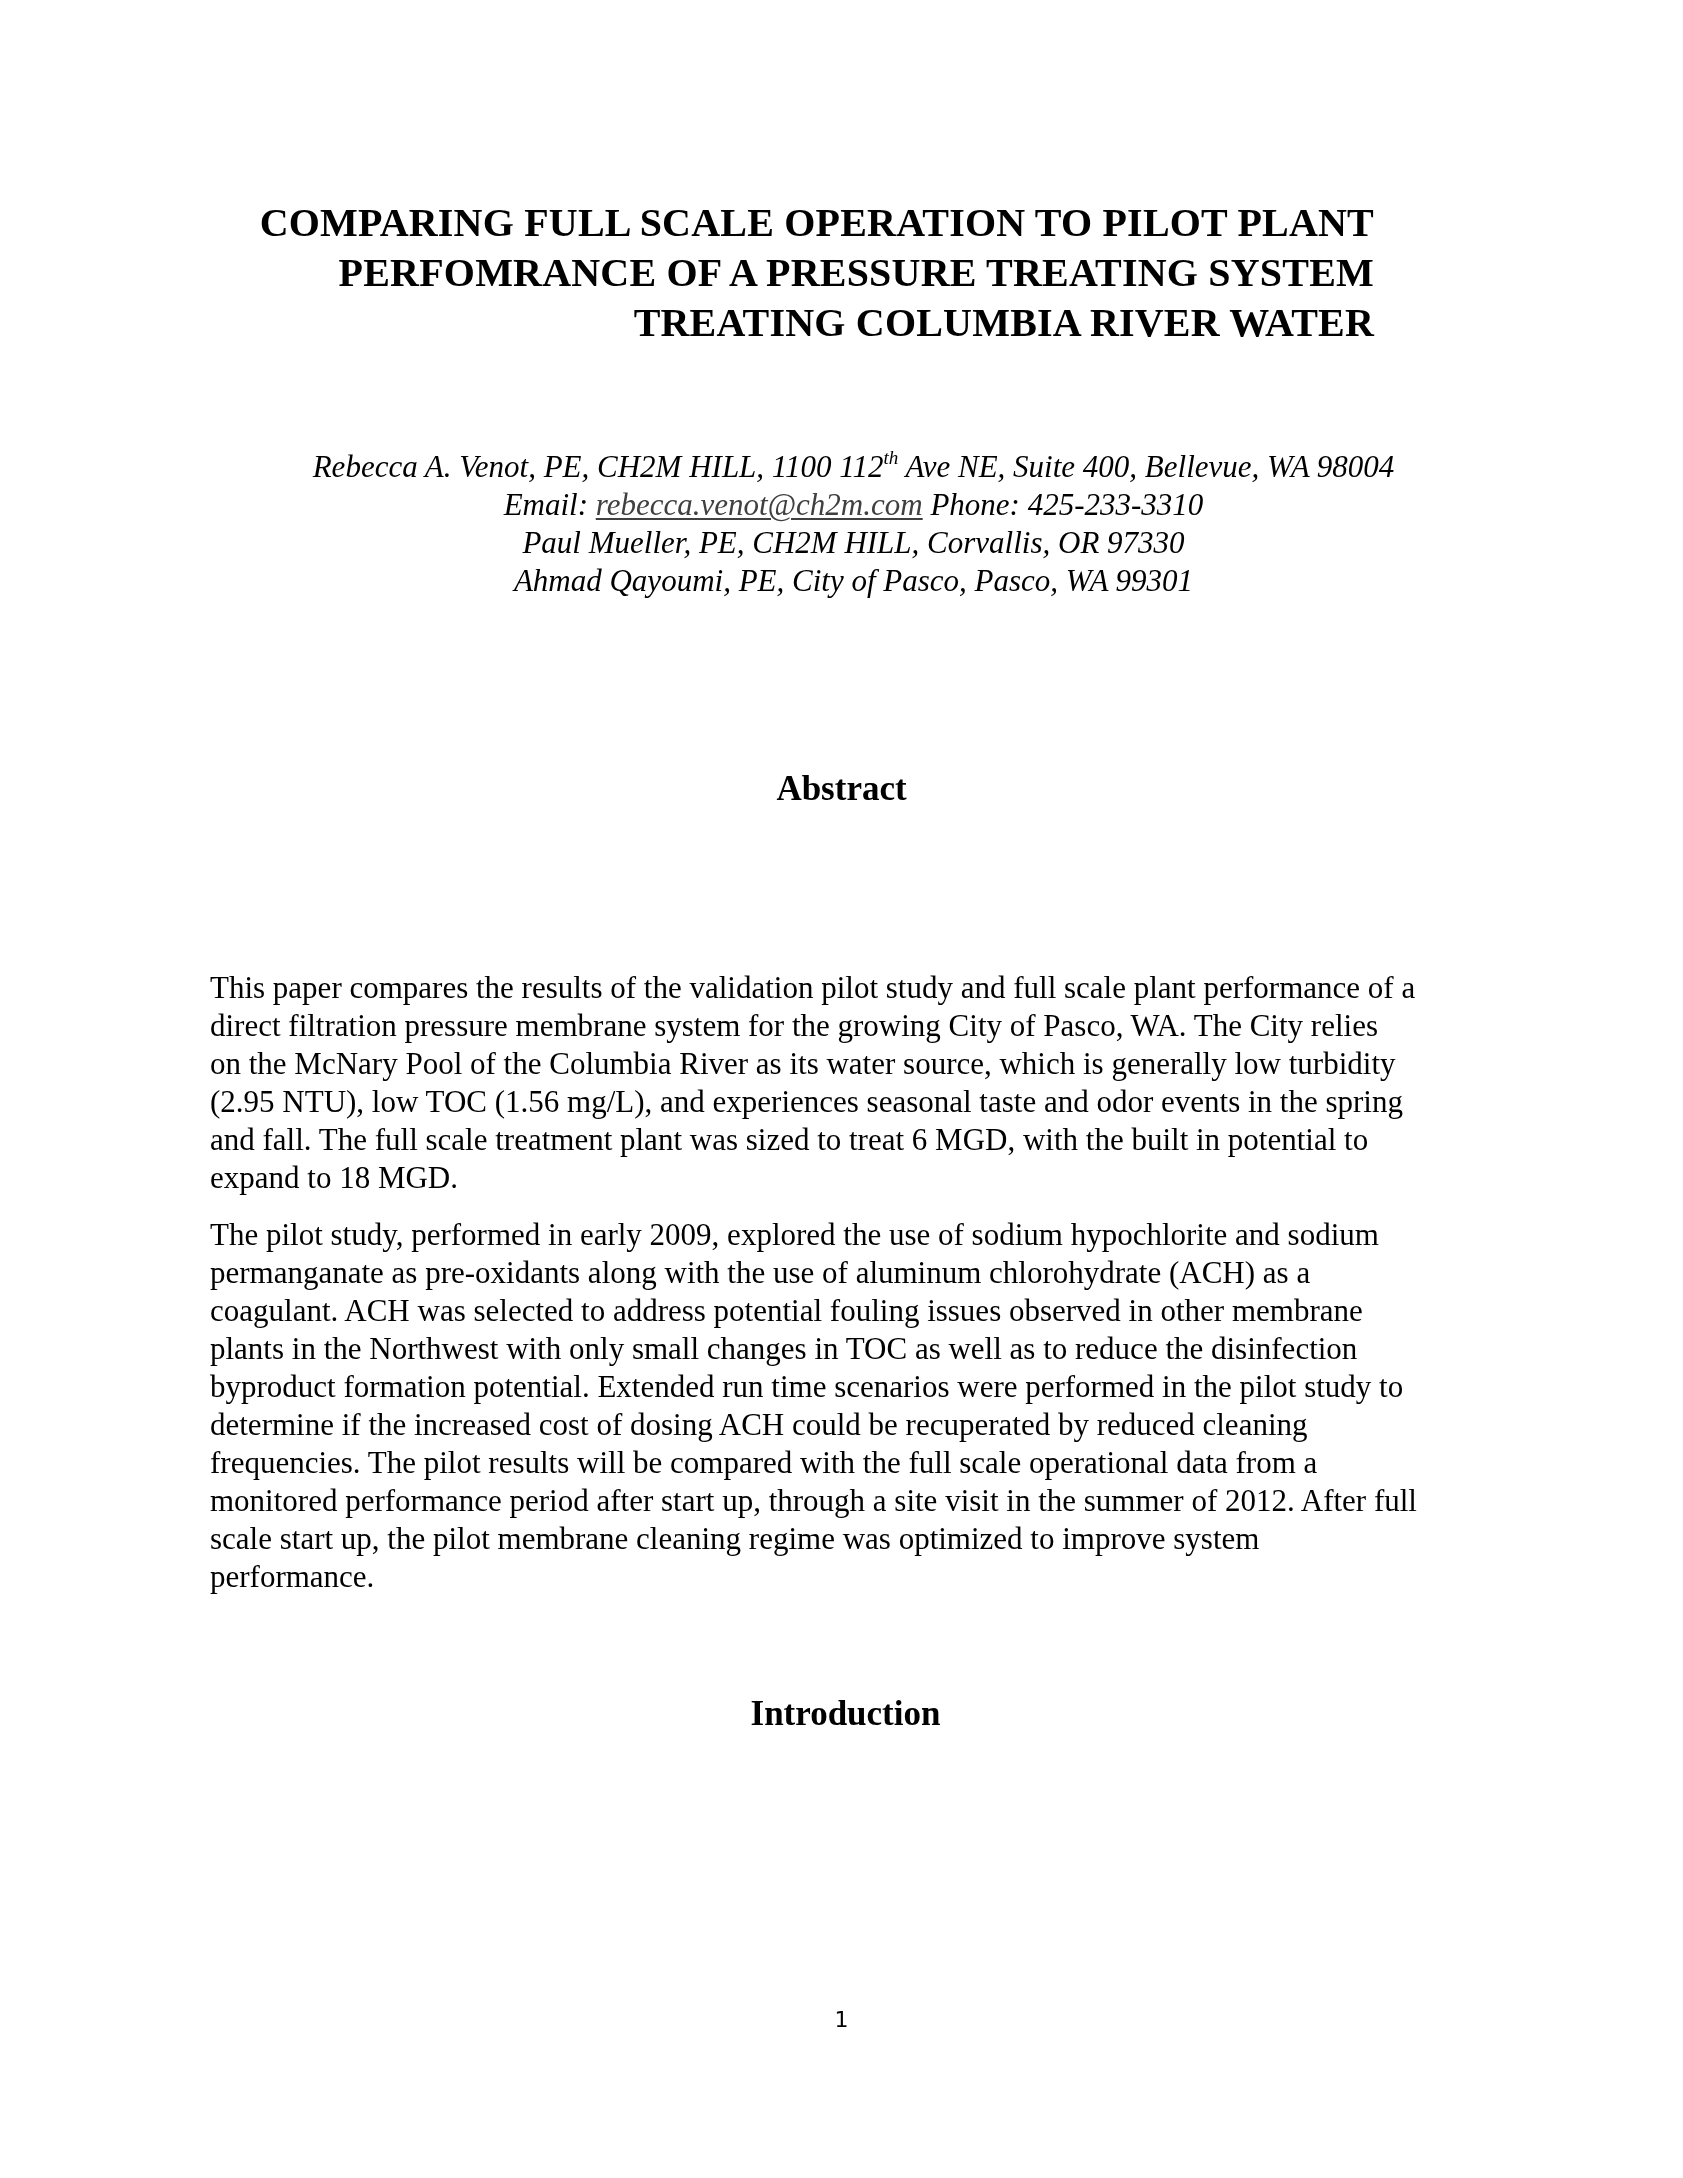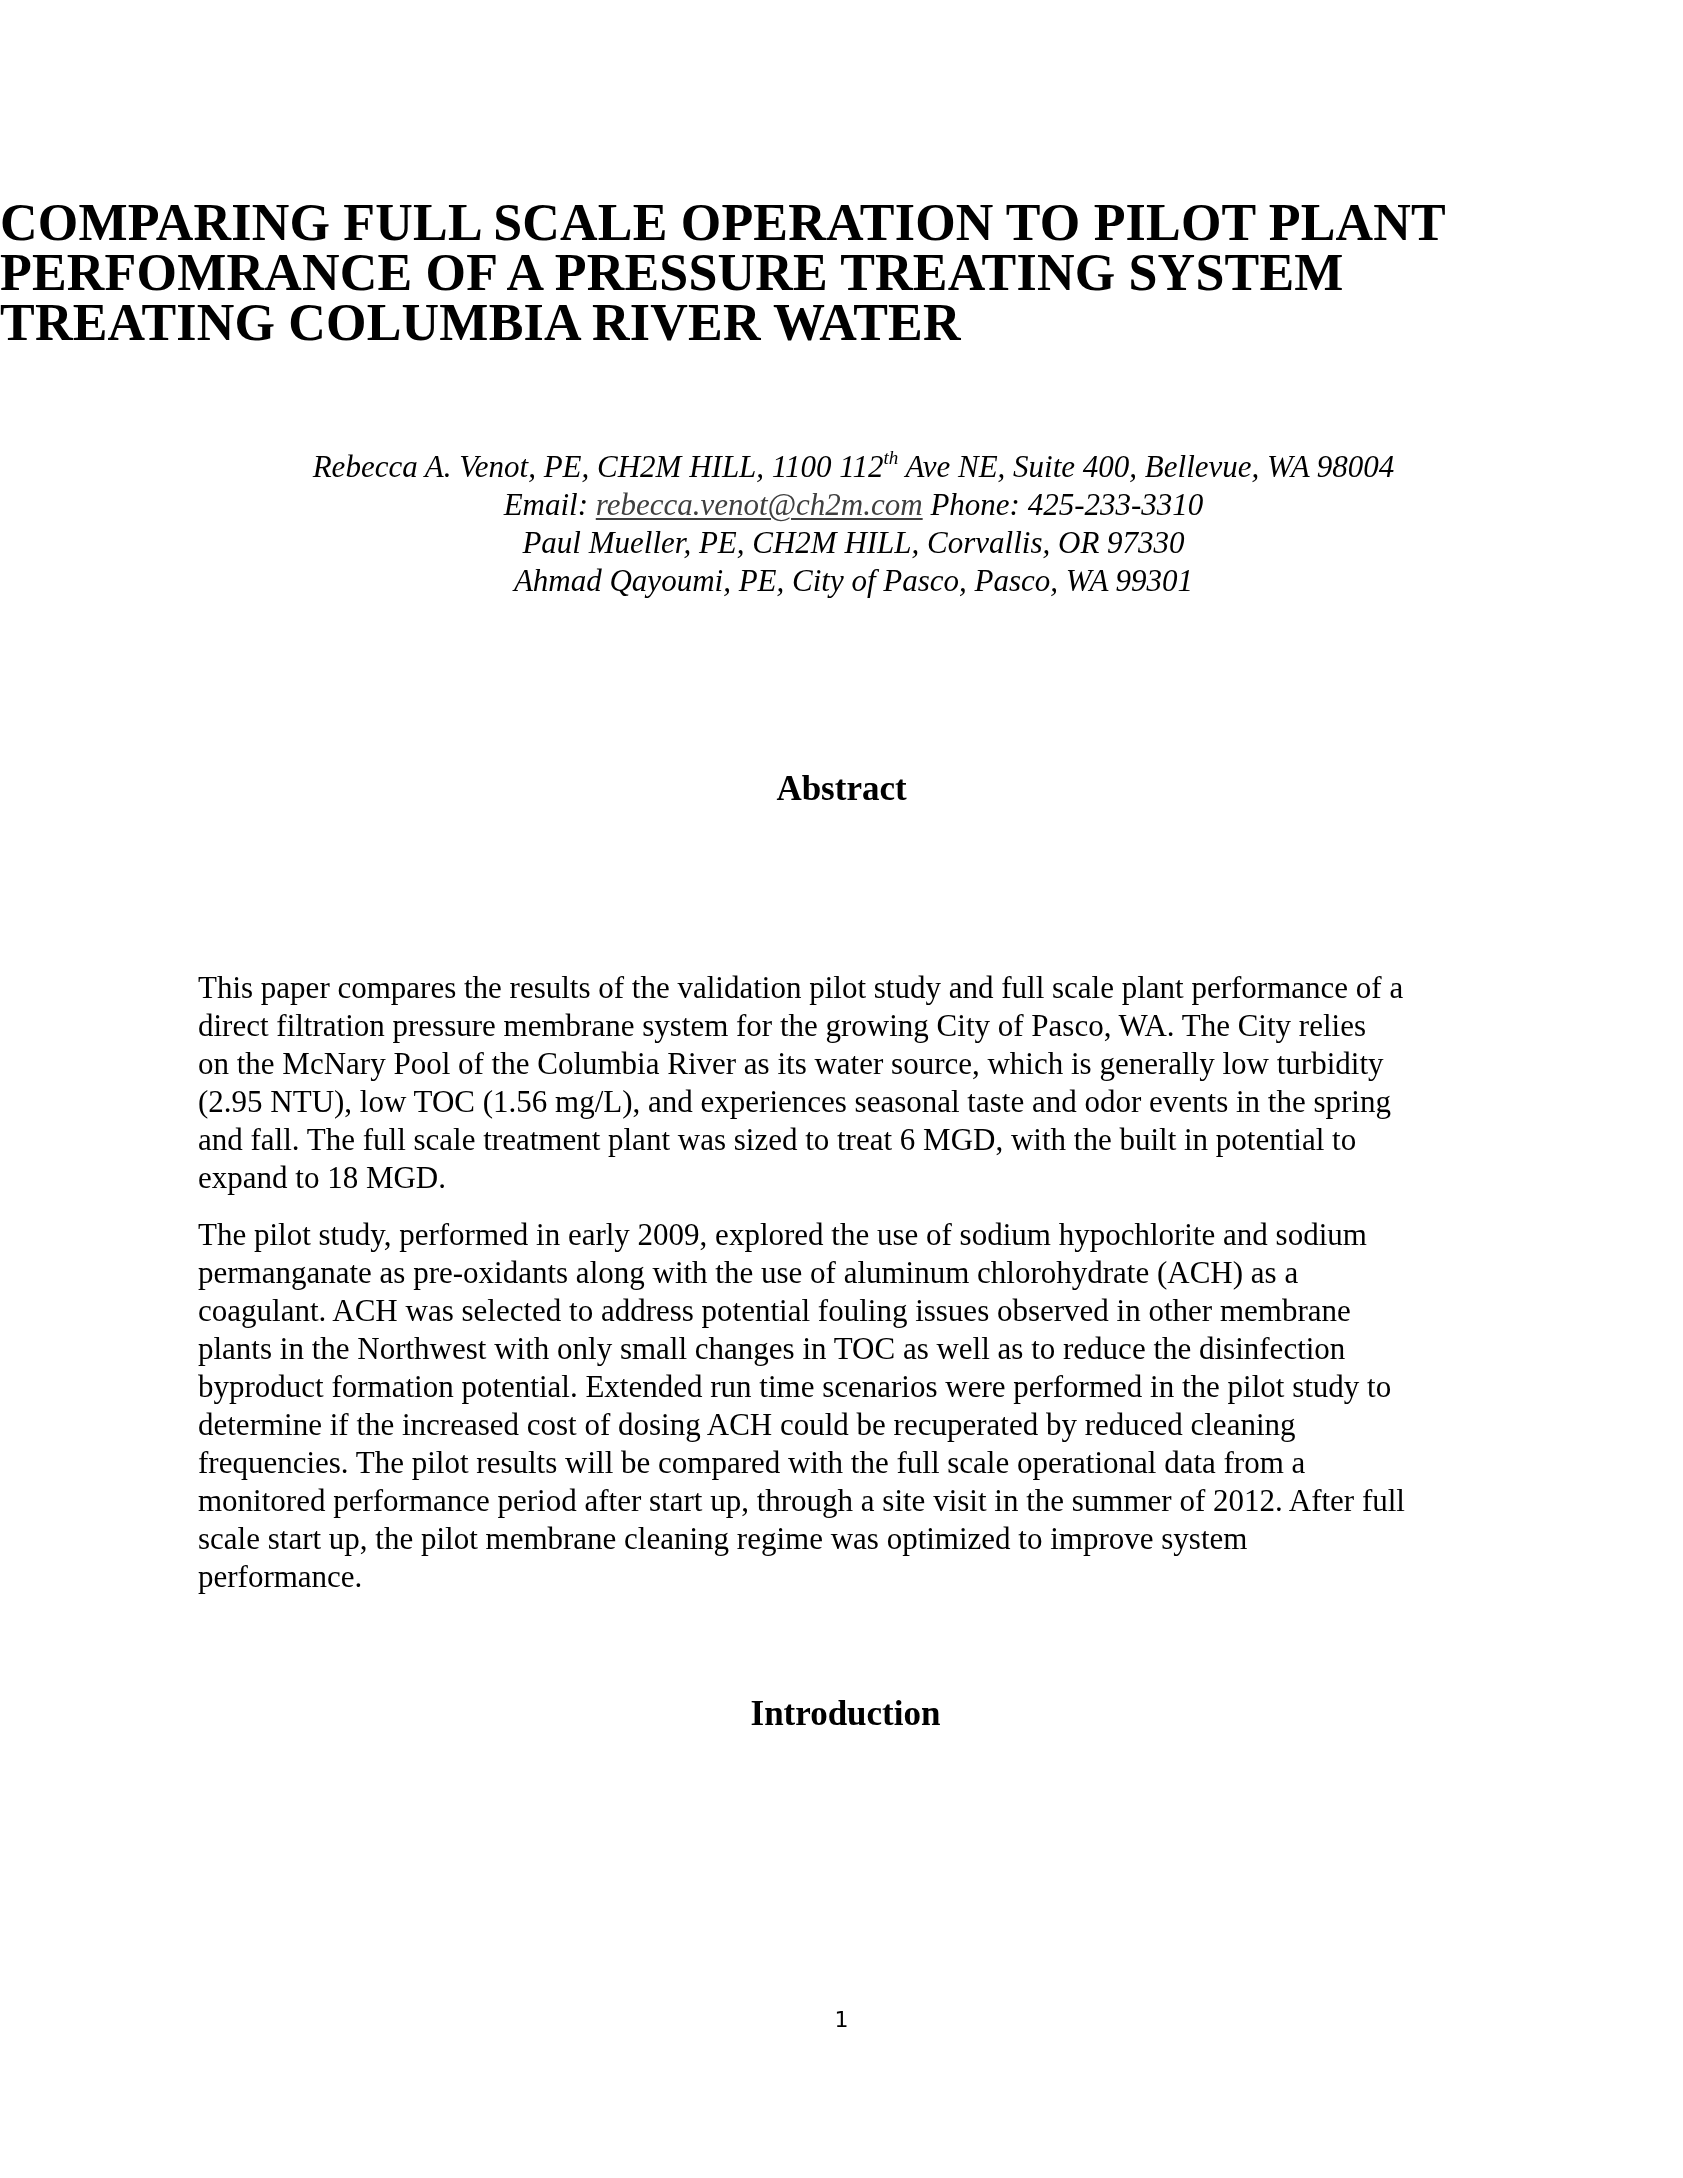--- a/index.html
+++ b/index.html
@@ -20,23 +20,23 @@
       left: 0; top: 0;
       width: 1683px;
       height: 2178px;
       background: #ffffff;
     }
     .title {
       position: absolute;
       left: 0;
       width: 1374px;
       top: 198px;
-      text-align: left;
+      text-align: right;
       font-weight: bold;
-      font-size: 52px;
+      font-size: 40px;
       line-height: 50px;
       letter-spacing: 0.2px;
     }
     .title .line { display: block; white-space: nowrap; }
 
     .authors {
       position: absolute;
       left: 12px;
       width: 1683px;
       top: 448px;
@@ -71,21 +71,21 @@
     .heading.abstract { top: 769px; }
     .heading.intro { top: 1690px; }
 
     .para {
       position: absolute;
       left: 198px;
       width: 1307px;
       font-size: 31px;
       line-height: 38px;
     }
-    .para .line { display: block; white-space: nowrap; }
+    .para .line { display: block; white-space: nowrap; margin-left: 12px; }
     .para.p1 { top: 969px; }
     .para.p2 { top: 1216px; }
     .para.p3 { top: 1913px; }
 
     .page-number {
       position: absolute;
       left: 0;
       width: 1683px;
       top: 2005px;
       text-align: center;

